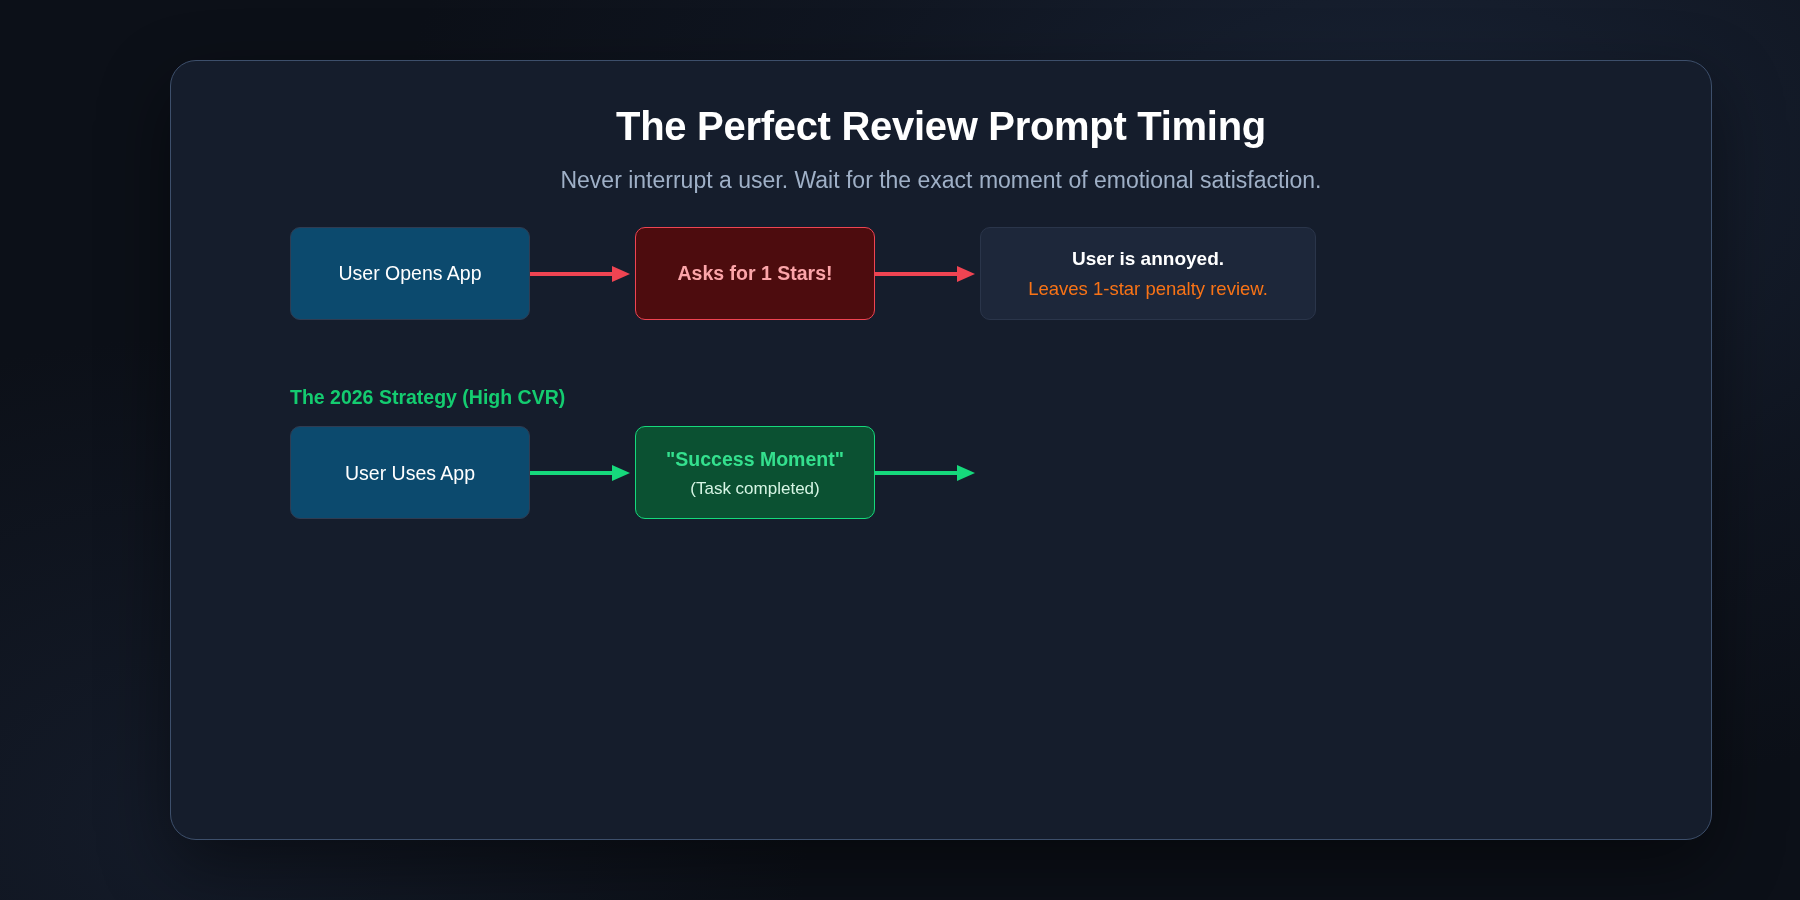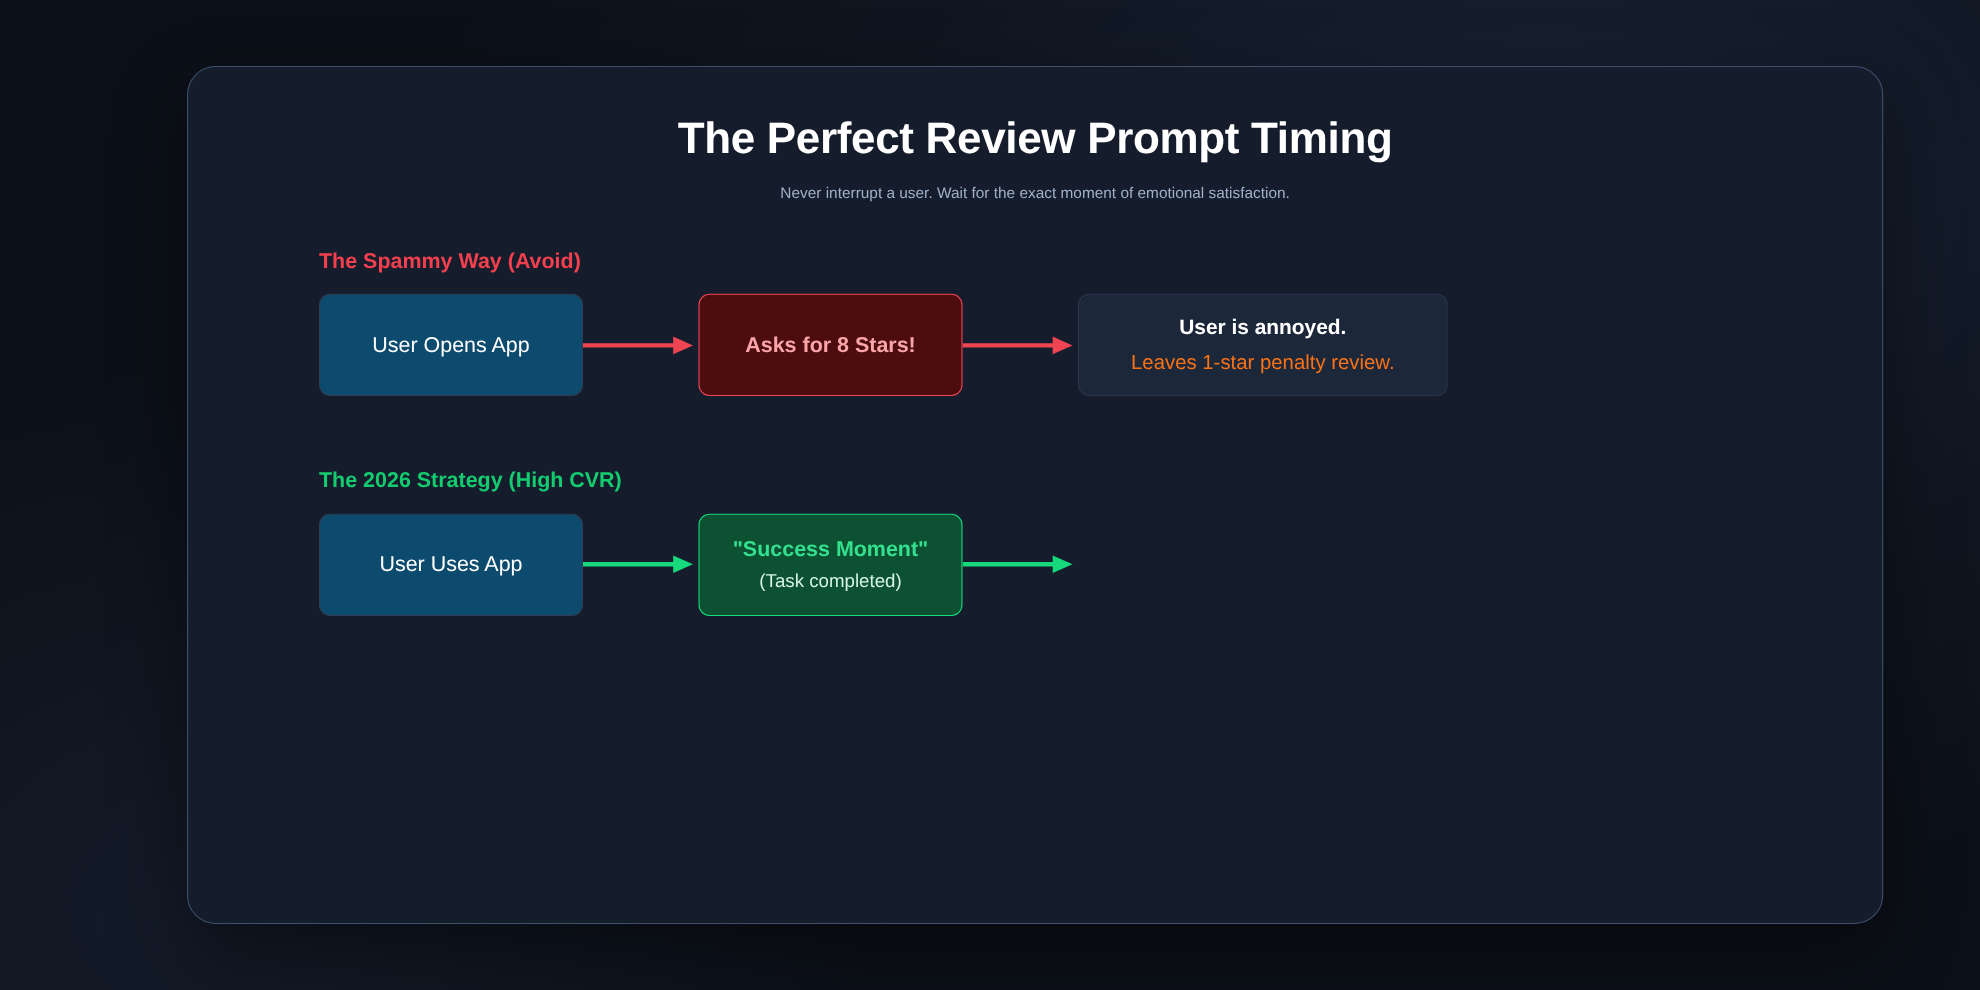--- a/index.html
+++ b/index.html
@@ -47,21 +47,21 @@
   .title {
     font-size: 40px;
     font-weight: bold;
     color: #ffffff;
     letter-spacing: -0.3px;
     line-height: 1.18;
   }
 
   .subtitle {
     margin-top: 16px;
-    font-size: 14px;
+    font-size: 23px;
     font-weight: normal;
     color: #9fb0c7;
     line-height: 1.3;
   }
 
   
   .sections {
     position: absolute;
     left: 119px;
     top: 166px;
@@ -202,37 +202,36 @@
   <div class="card">
 
     <div class="card-header">
       <h1 class="title">The Perfect Review Prompt Timing</h1>
       <p class="subtitle">Never interrupt a user. Wait for the exact moment of emotional satisfaction.</p>
     </div>
 
     <div class="sections">
 
       <div class="section">
-        <div class="section-label bad">The Spammy Way (Avoid)</div>
 
         <div class="flow-row">
 
           <div class="node neutral">
             <span class="node-title">User Opens App</span>
           </div>
 
           <div class="arrow gap-a">
             <svg width="105" height="20" viewBox="0 0 105 20" aria-hidden="true">
               <line x1="0" y1="10" x2="85" y2="10" stroke="#ef4452" stroke-width="4"></line>
               <polygon points="82,2 100,10 82,18" fill="#ef4452"></polygon>
             </svg>
           </div>
 
           <div class="node accent bad">
-            <span class="node-title">Asks for 8 Stars!</span>
+            <span class="node-title">Asks for 1 Stars!</span>
           </div>
 
           <div class="arrow gap-b">
             <svg width="105" height="20" viewBox="0 0 105 20" aria-hidden="true">
               <line x1="0" y1="10" x2="85" y2="10" stroke="#ef4452" stroke-width="4"></line>
               <polygon points="82,2 100,10 82,18" fill="#ef4452"></polygon>
             </svg>
           </div>
 
           <div class="node result">

